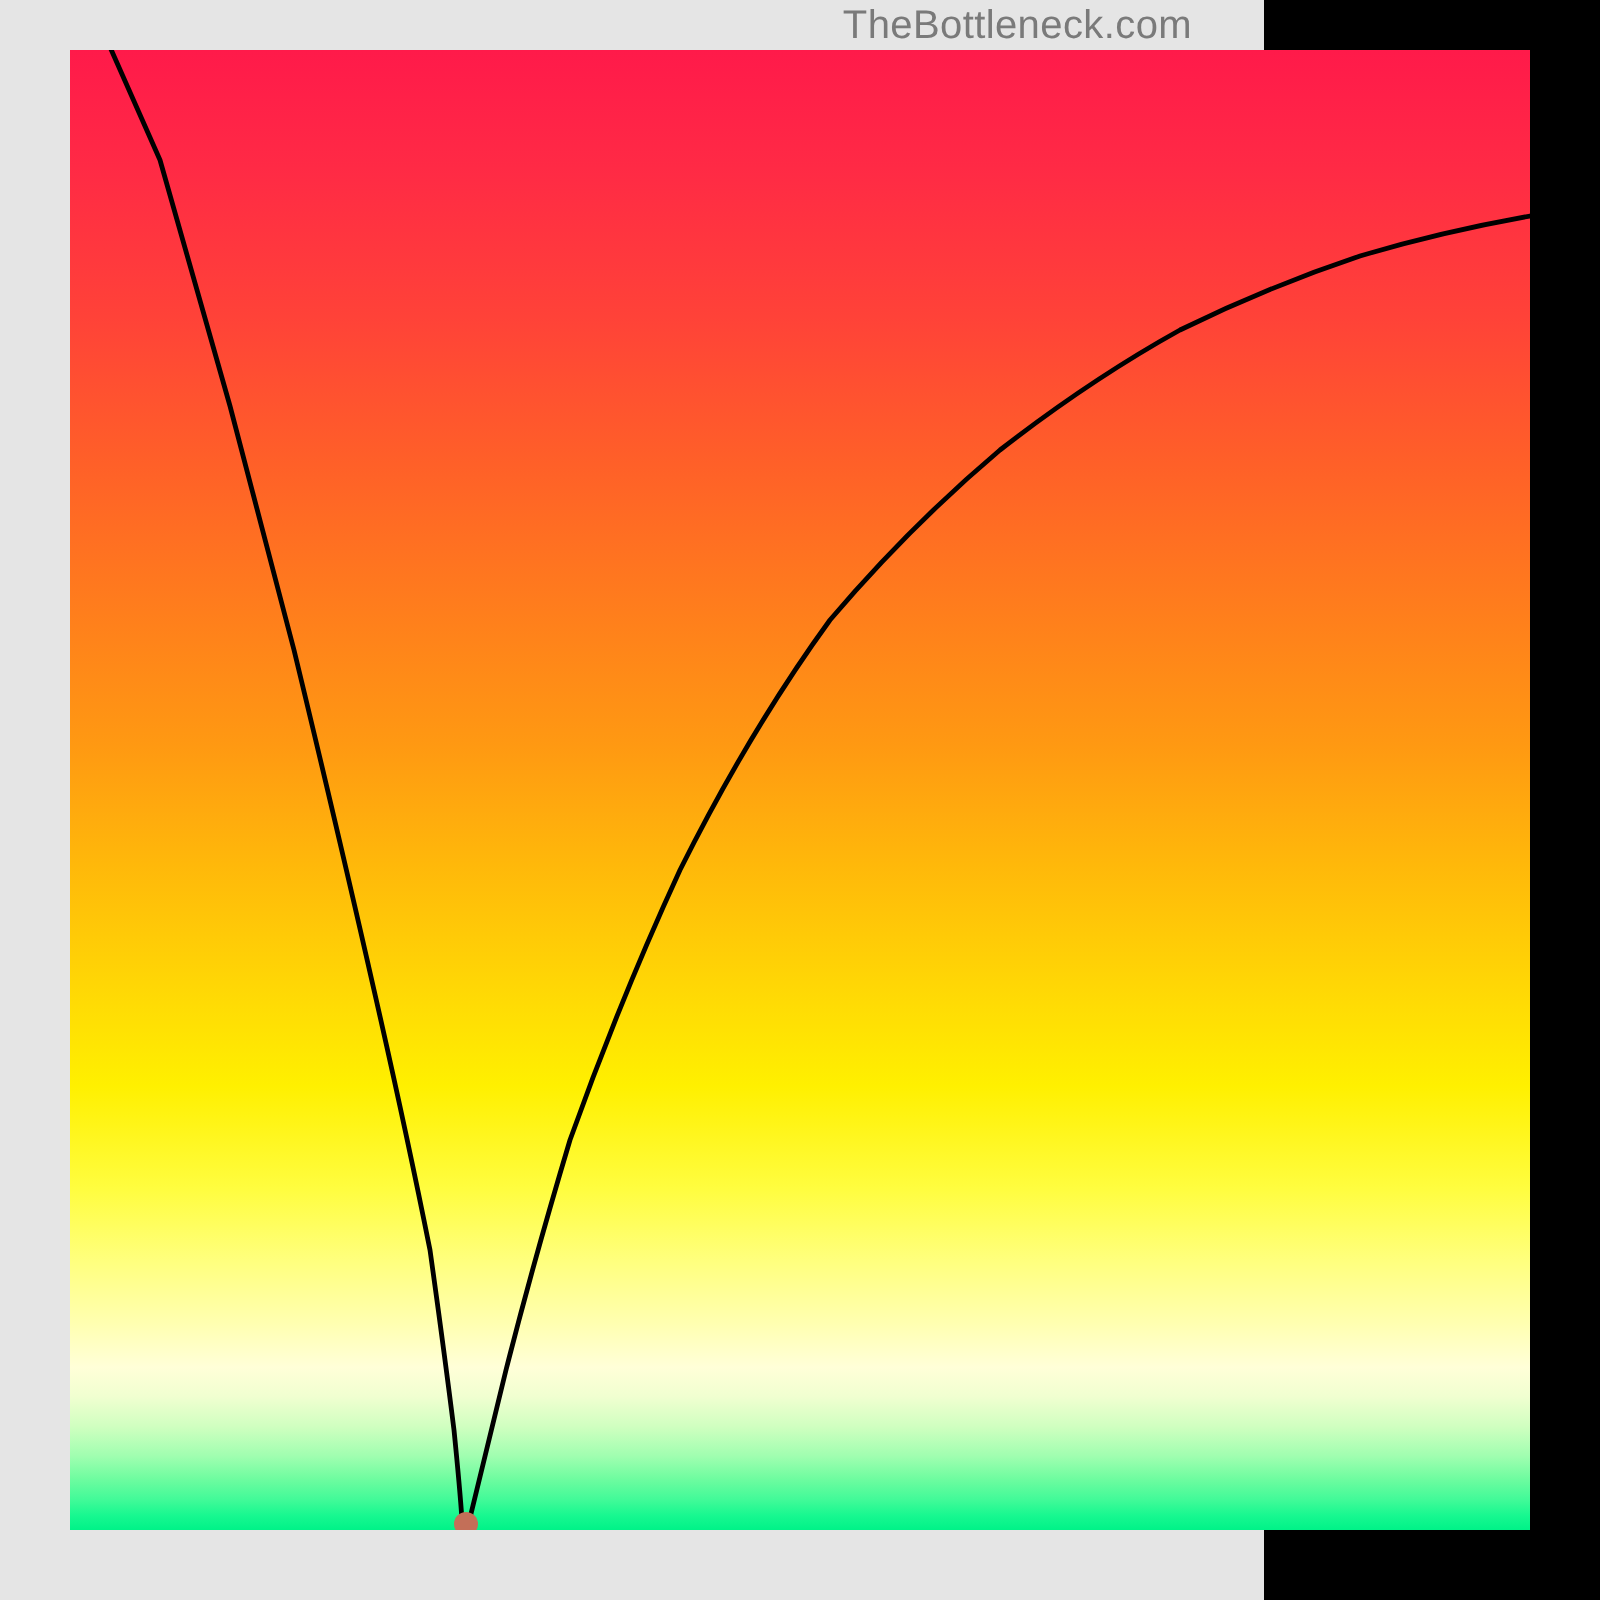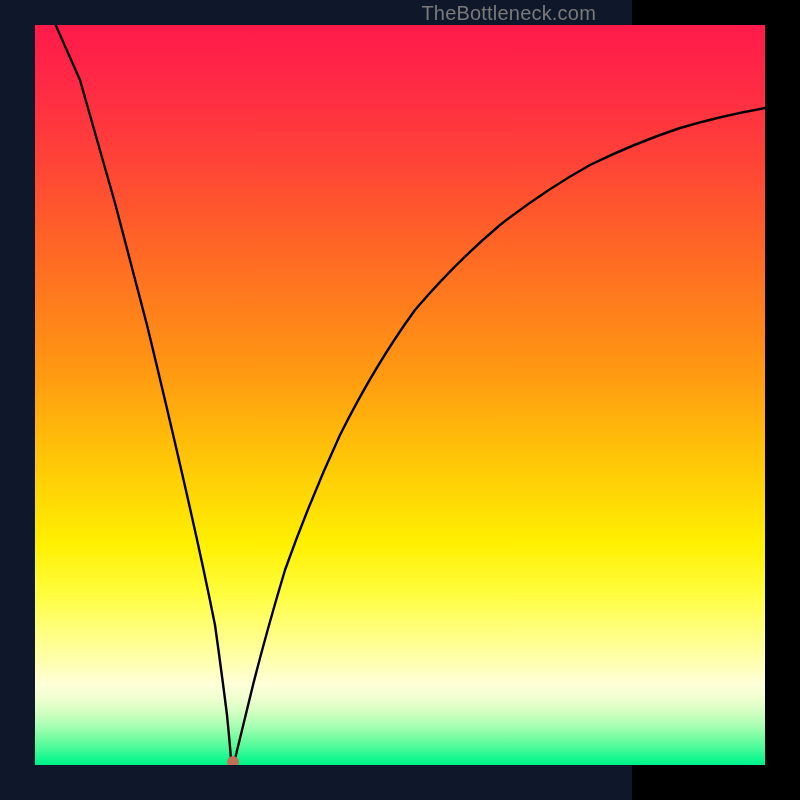--- a/index.html
+++ b/index.html
@@ -1,21 +1,21 @@
 <!DOCTYPE html>
 <html><head>
 <meta charset="utf-8">
 <style>
   * { margin: 0; padding: 0; box-sizing: border-box; }
   html, body { width: 800px; height: 800px; overflow: hidden; background: #000; }
   .frame {
     position: absolute;
     left: 0; top: 0;
     width: 632px; height: 800px;
-    background: #0f172a;
+    background: #e5e5e5;
   }
   .plot-area {
     position: absolute;
     left: 35px;
     top: 25px;
     width: 730px;
     height: 740px;
     background: linear-gradient(to bottom,
       #ff1a4a 0%,
       #ff2a45 8%,

